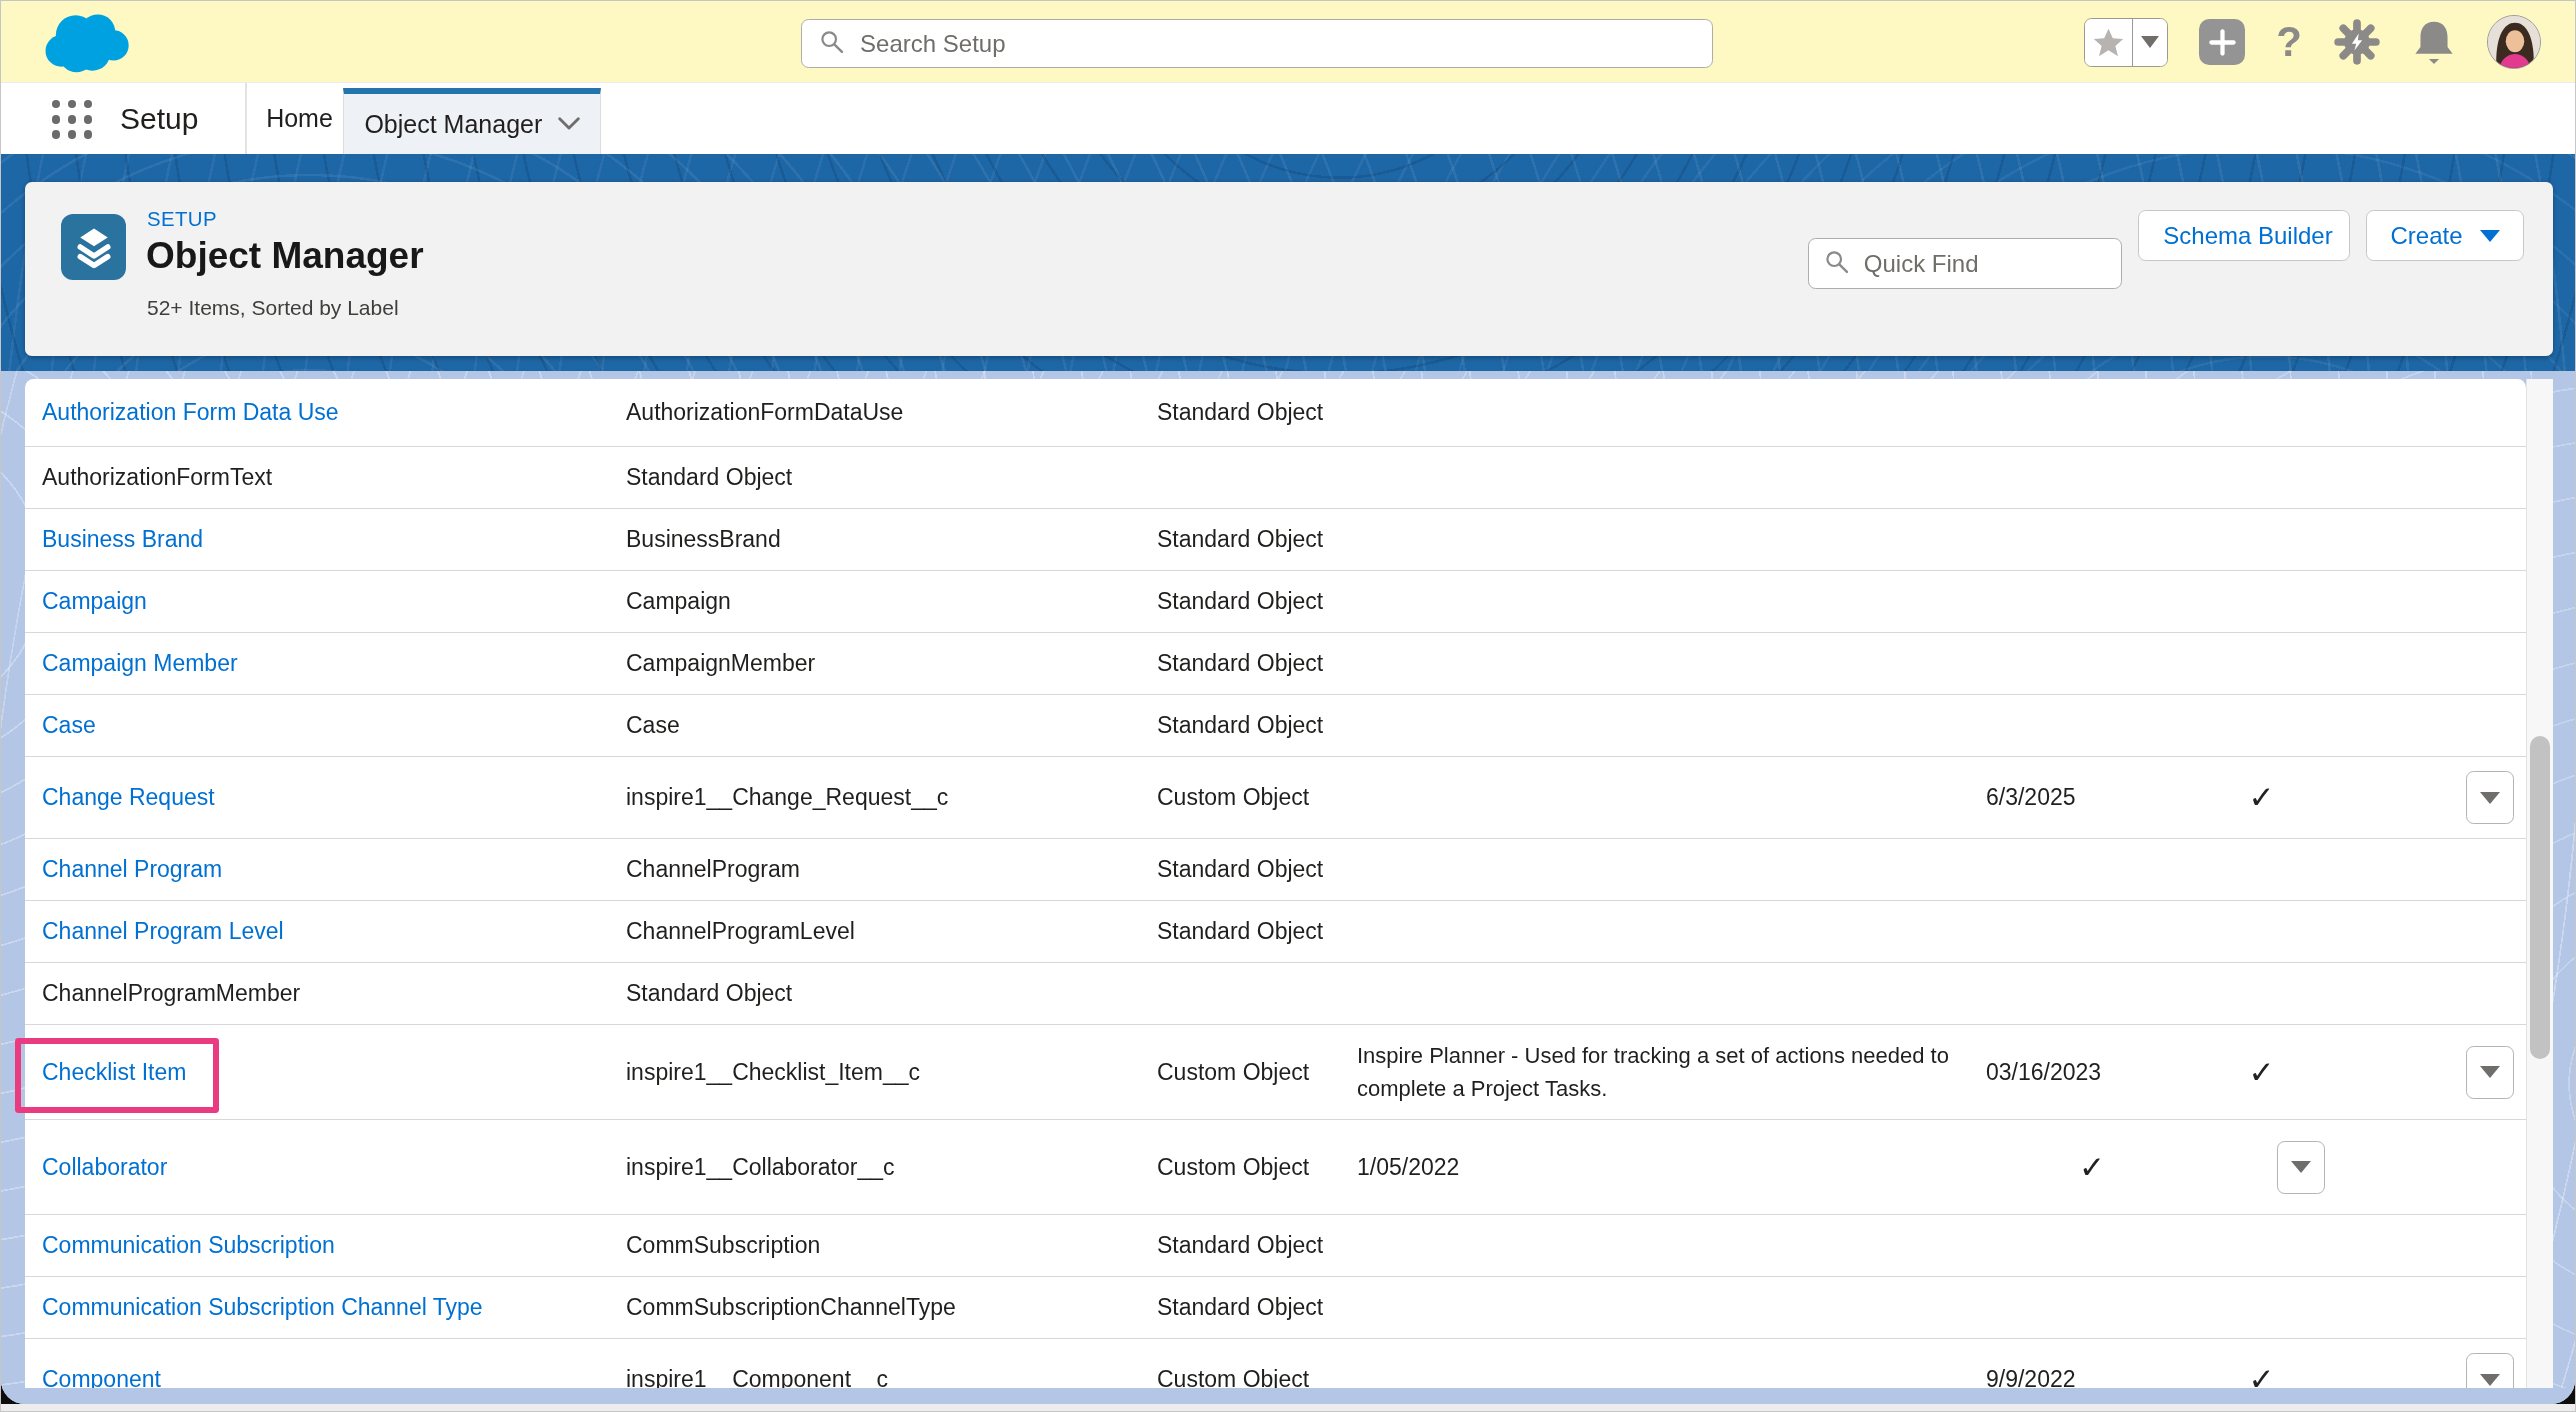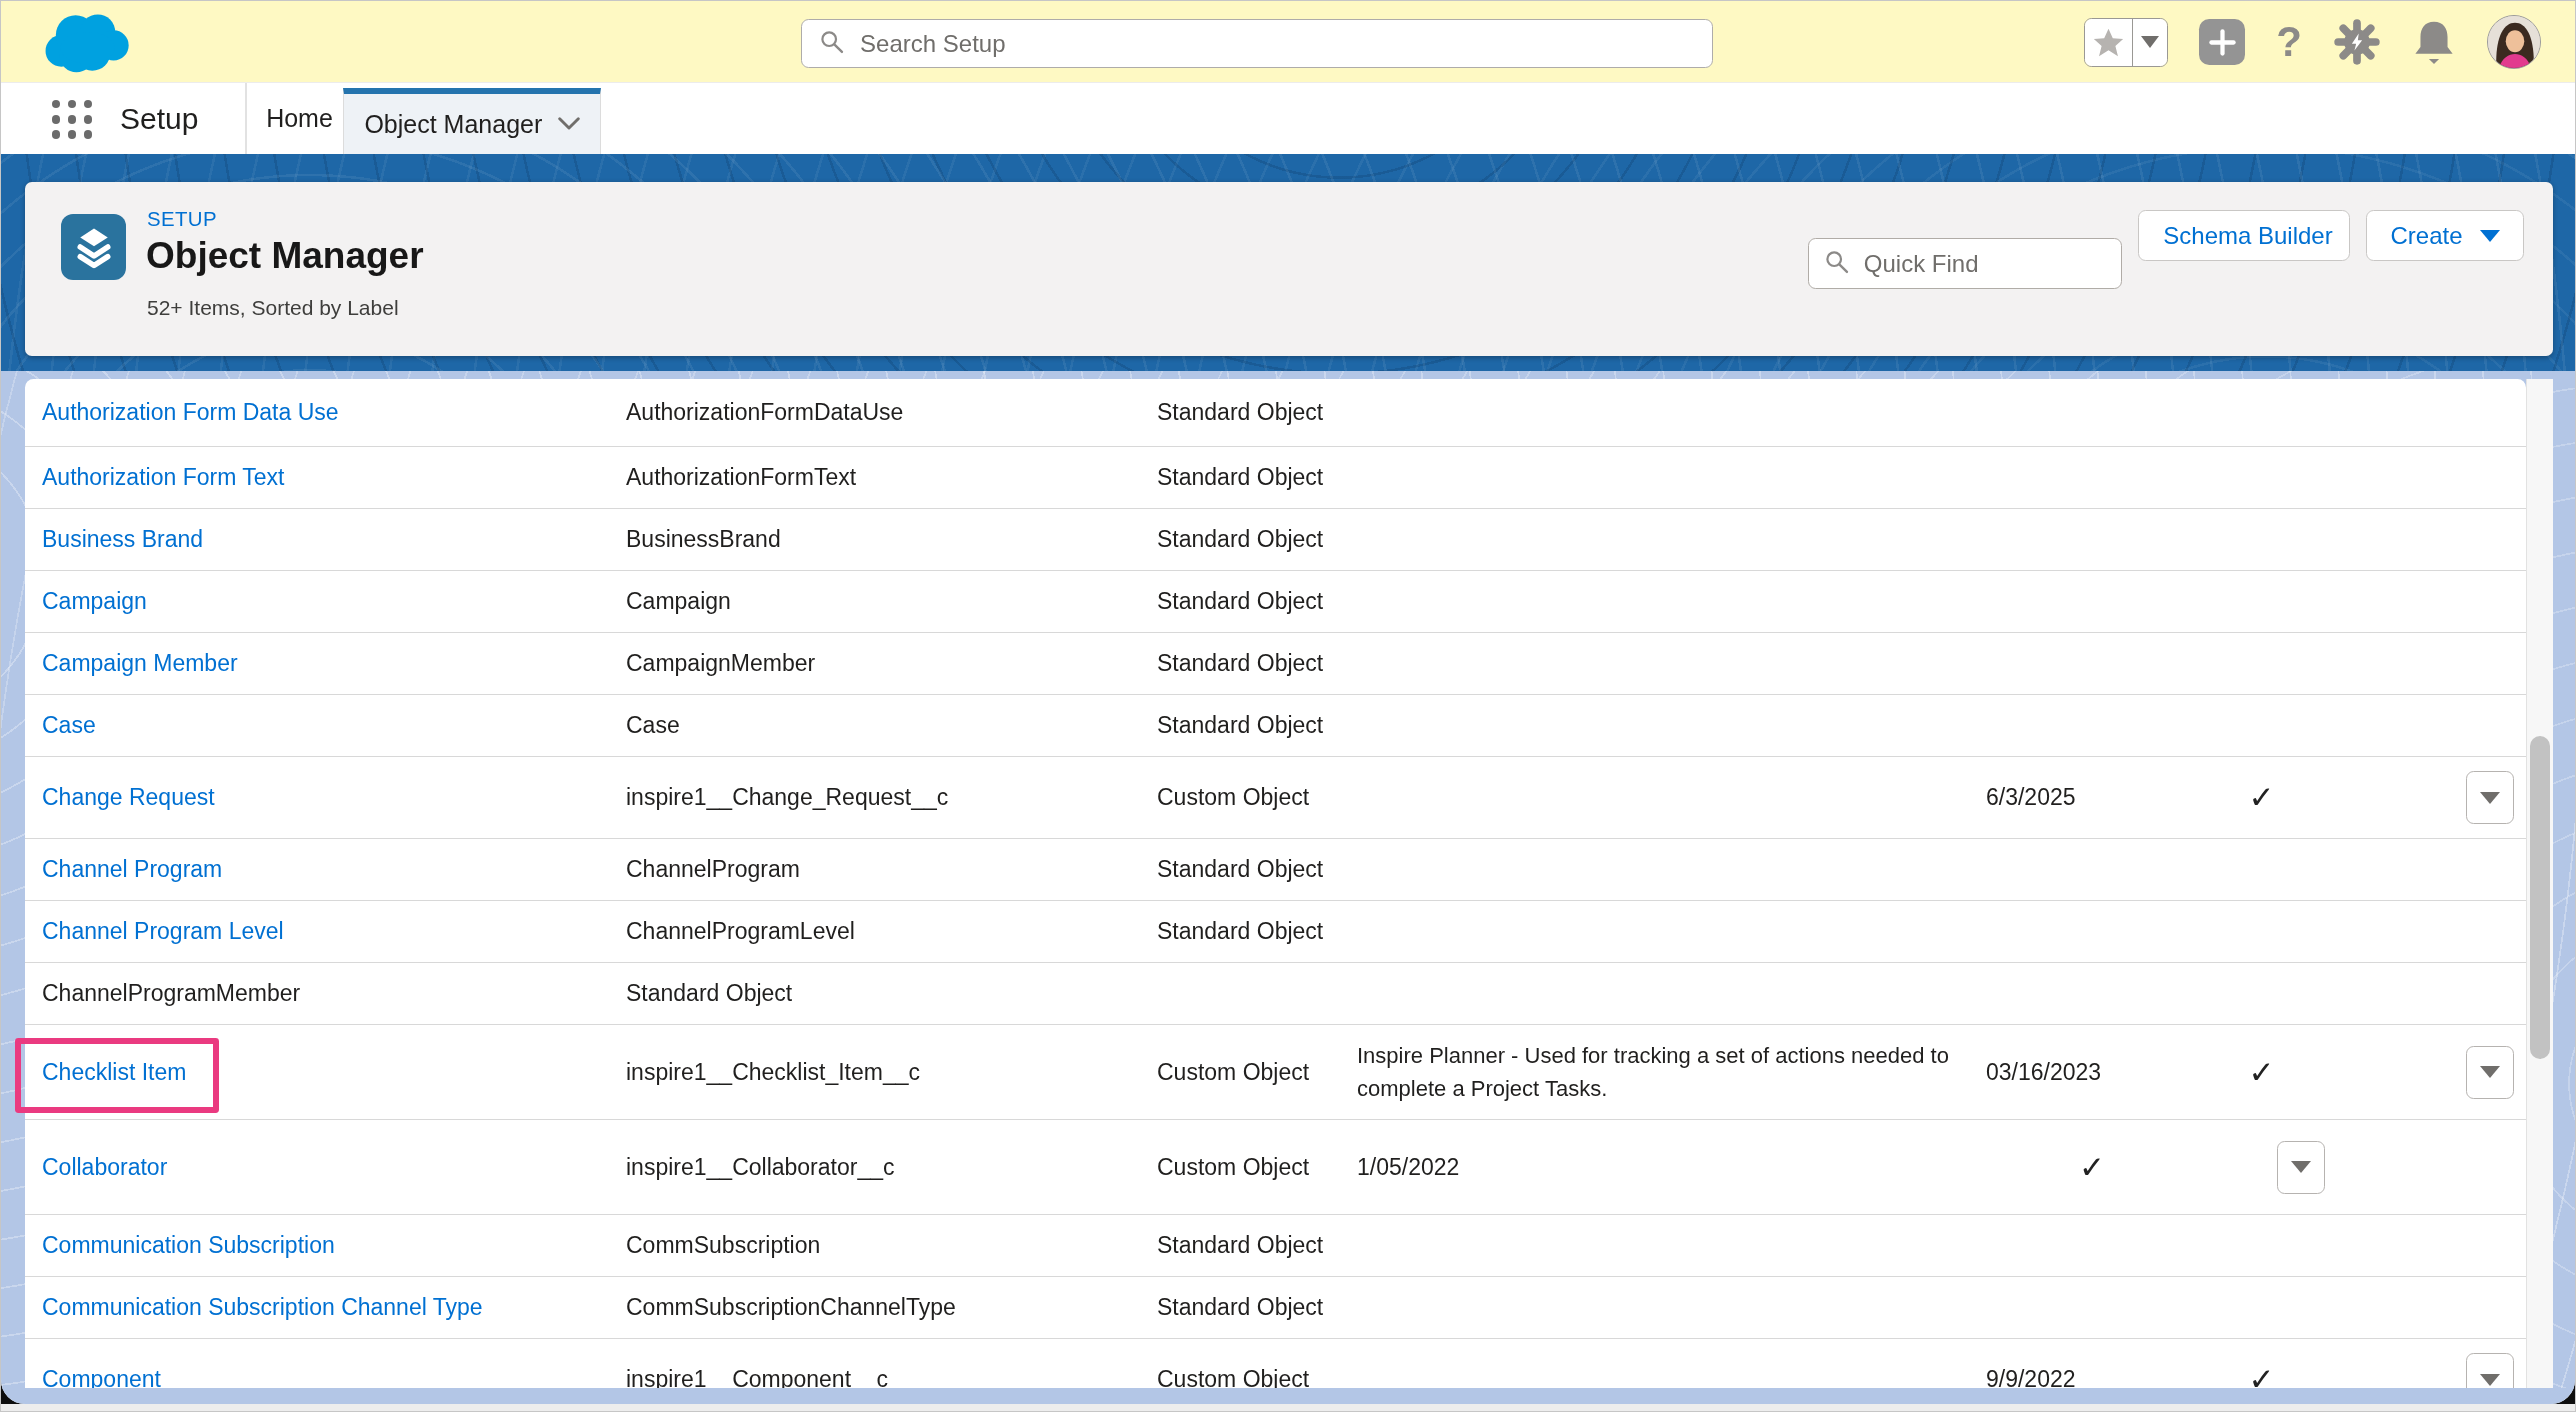--- a/index.html
+++ b/index.html
@@ -225,21 +225,20 @@
             <div class="row">
               <a class="c-label">Authorization Form Data Use</a>
               <div class="c-api">AuthorizationFormDataUse</div>
               <div class="c-type">Standard Object</div>
               <div class="c-desc"></div>
               <div class="c-date"></div>
               <div class="c-check"></div>
               <div class="c-menu"></div>
             </div>
             <div class="row">
-              <a class="c-label">Authorization Form Text</a>
               <div class="c-api">AuthorizationFormText</div>
               <div class="c-type">Standard Object</div>
               <div class="c-desc"></div>
               <div class="c-date"></div>
               <div class="c-check"></div>
               <div class="c-menu"></div>
             </div>
             <div class="row">
               <a class="c-label">Business Brand</a>
               <div class="c-api">BusinessBrand</div>

